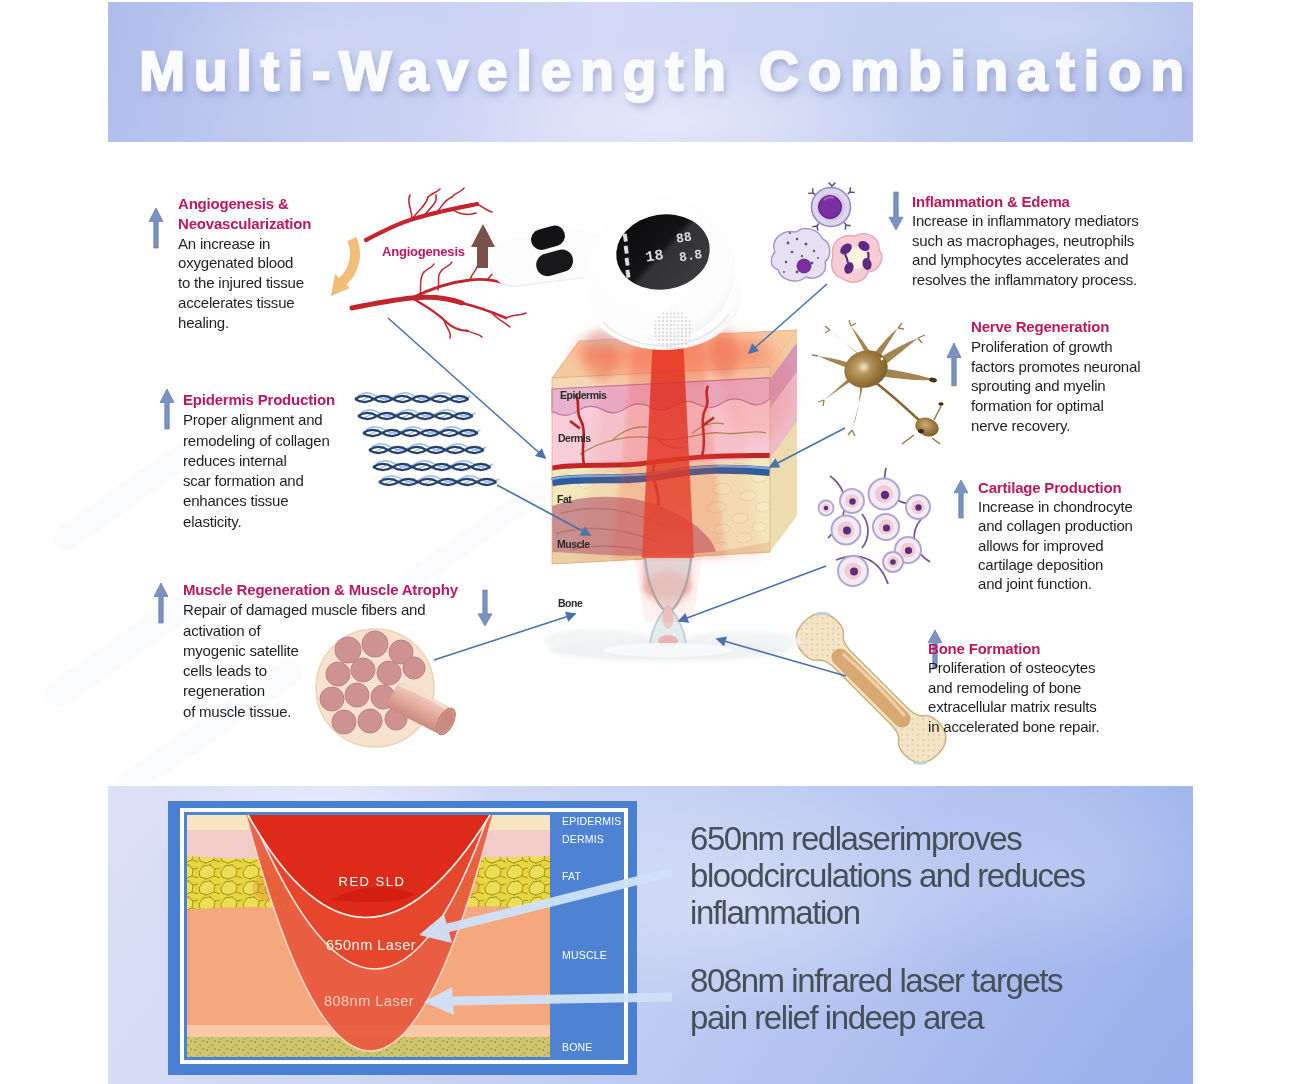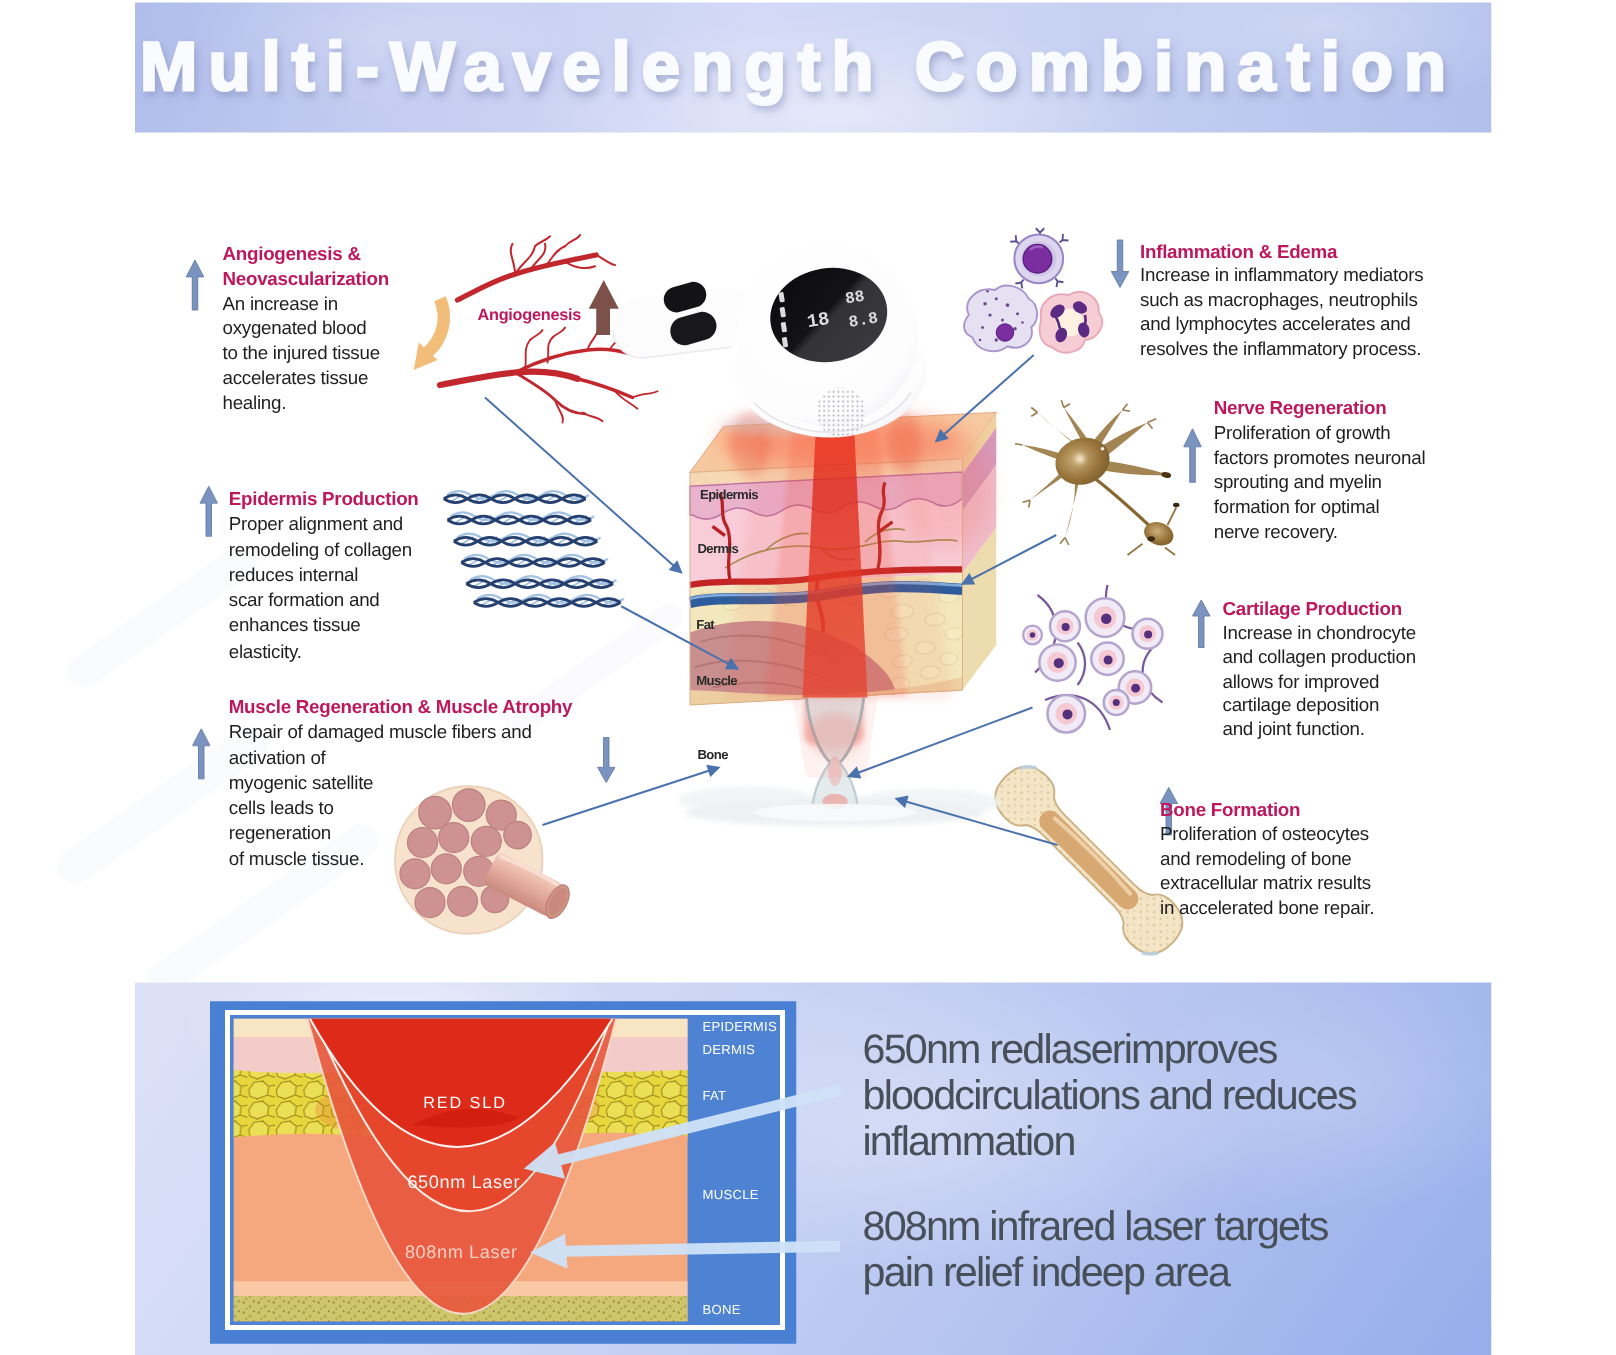--- a/index.html
+++ b/index.html
@@ -1,25 +1,25 @@
 <!DOCTYPE html>
 <html><head>
 <meta charset="utf-8">
 <style>
   html,body{margin:0;padding:0;}
   body{width:1293px;height:1084px;position:relative;background:#ffffff;overflow:hidden;
        font-family:"Liberation Sans", sans-serif;}
   .band{position:absolute;left:108px;width:1085px;}
-  .top{top:2px;height:104px;
+  .top{top:2px;height:140px;
     background:
       radial-gradient(ellipse 380px 120px at 52% 85%, rgba(255,255,255,0.42), rgba(255,255,255,0) 65%),
       radial-gradient(ellipse 320px 110px at 88% 18%, rgba(255,255,255,0.25), rgba(255,255,255,0) 60%),
       radial-gradient(ellipse 260px 100px at 18% 28%, rgba(255,255,255,0.18), rgba(255,255,255,0) 60%),
       linear-gradient(102deg,#b0bdeb 0%,#c4cdf1 20%,#d3d9f6 45%,#cbd4f3 62%,#bdc9ef 82%,#b2bfec 100%);
-    display:flex;align-items:center;justify-content:flex-start;}
+    display:flex;align-items:center;justify-content:flex-end;}
   .title{font-size:55px;font-weight:bold;color:#fafbff;letter-spacing:8.9px;white-space:nowrap;
     margin-top:-2px;margin-left:4px;-webkit-text-stroke:2.3px #fafbff;
     text-shadow:2px 4px 7px rgba(110,120,165,0.55);}
   .bottom{top:786px;height:298px;
     background:
       radial-gradient(ellipse 300px 120px at 20% 10%, rgba(255,255,255,0.5), rgba(255,255,255,0) 60%),
       radial-gradient(ellipse 460px 200px at 58% 38%, rgba(255,255,255,0.32), rgba(255,255,255,0) 60%),
       radial-gradient(ellipse 300px 160px at 88% 30%, rgba(255,255,255,0.18), rgba(255,255,255,0) 60%),
       linear-gradient(125deg,#dce1f7 0%,#cdd6f4 35%,#b4c3f0 68%,#95adeb 100%);}
   .tb{position:absolute;font-size:15px;line-height:19.8px;letter-spacing:-0.2px;color:#1f1f1f;white-space:nowrap;}
@@ -492,21 +492,21 @@
 <use href="#arrUp" transform="translate(961,480) scale(1,0.95)"></use>
 <use href="#arrUp" transform="translate(935,630) scale(1,0.95)"></use>
 <use href="#arrUp" transform="translate(896,230) rotate(180) scale(1,0.95)"></use>
 <use href="#arrUp" transform="translate(485,626) rotate(180) scale(1,0.9)"></use>
 </svg>
 
 <div class="tb" style="left:178px;top:194px"><b>Angiogenesis &amp;<br>Neovascularization</b><br>An increase in<br>oxygenated blood<br>to the injured tissue<br>accelerates tissue<br>healing.</div>
 
 <div class="tb" style="left:183px;top:390px;line-height:20.3px"><b>Epidermis Production</b><br>Proper alignment and<br>remodeling of collagen<br>reduces internal<br>scar formation and<br>enhances tissue<br>elasticity.</div>
 
-<div class="tb" style="left:183px;top:556px;line-height:20.3px"><b>Muscle Regeneration &amp; Muscle Atrophy</b><br>Repair of damaged muscle fibers and<br>activation of<br>myogenic satellite<br>cells leads to<br>regeneration<br>of muscle tissue.</div>
+<div class="tb" style="left:183px;top:580px;line-height:20.3px"><b>Muscle Regeneration &amp; Muscle Atrophy</b><br>Repair of damaged muscle fibers and<br>activation of<br>myogenic satellite<br>cells leads to<br>regeneration<br>of muscle tissue.</div>
 
 <div class="tb" style="left:912px;top:192px;line-height:19.4px"><b>Inflammation &amp; Edema</b><br>Increase in inflammatory mediators<br>such as macrophages, neutrophils<br>and lymphocytes accelerates and<br>resolves the inflammatory process.</div>
 
 <div class="tb" style="left:971px;top:317px"><b>Nerve Regeneration</b><br>Proliferation of growth<br>factors promotes neuronal<br>sprouting and myelin<br>formation for optimal<br>nerve recovery.</div>
 
 <div class="tb" style="left:978px;top:478px;line-height:19.2px"><b>Cartilage Production</b><br>Increase in chondrocyte<br>and collagen production<br>allows for improved<br>cartilage deposition<br>and joint function.</div>
 
 <div class="tb" style="left:928px;top:639px;line-height:19.4px"><b>Bone Formation</b><br>Proliferation of osteocytes<br>and remodeling of bone<br>extracellular matrix results<br>in accelerated bone repair.</div>
 
 <div class="tb lbl" style="left:382px;top:242px;font-size:13px;letter-spacing:-0.2px"><b>Angiogenesis</b></div>

